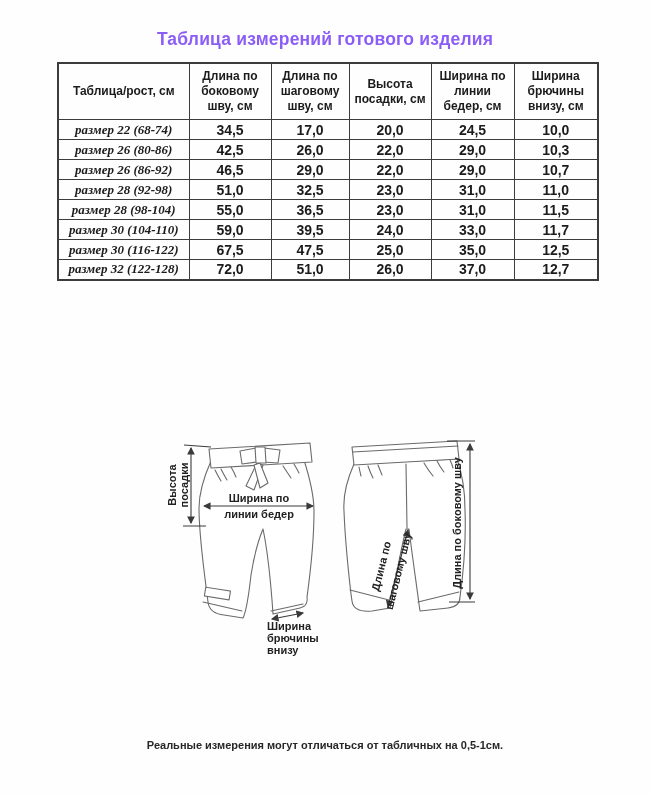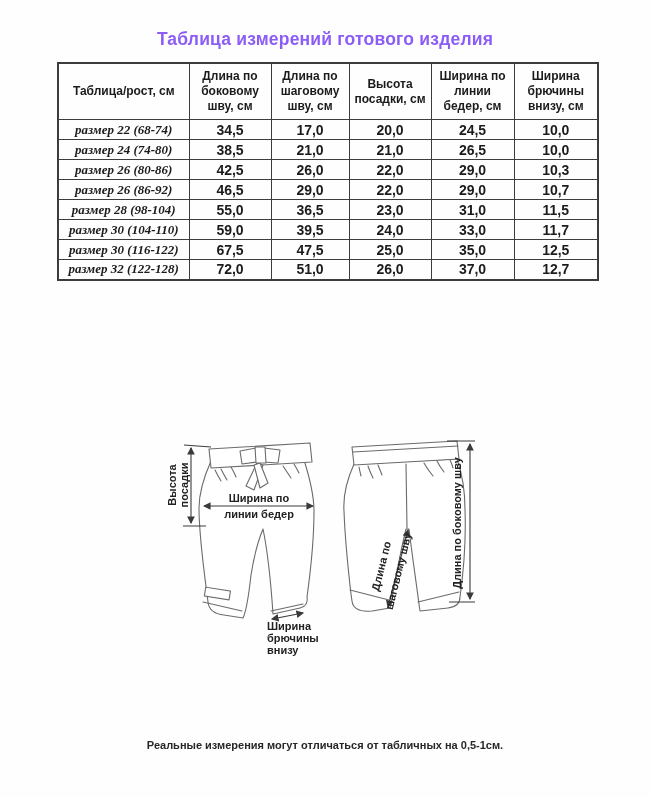--- a/index.html
+++ b/index.html
@@ -62,42 +62,42 @@
     <tbody>
       <tr>
         <th class="size-cell">размер 22 (68-74)</th>
         <td class="value-cell">34,5</td>
         <td class="value-cell">17,0</td>
         <td class="value-cell">20,0</td>
         <td class="value-cell">24,5</td>
         <td class="value-cell">10,0</td>
       </tr>
       <tr>
-        <th class="size-cell">размер 24 (74-80)</th>
-        <td class="value-cell">38,5</td>
-        <td class="value-cell">21,0</td>
-        <td class="value-cell">21,0</td>
-        <td class="value-cell">26,5</td>
-        <td class="value-cell">10,0</td>
-      </tr>
-      <tr>
         <th class="size-cell">размер 26 (80-86)</th>
         <td class="value-cell">42,5</td>
         <td class="value-cell">26,0</td>
         <td class="value-cell">22,0</td>
         <td class="value-cell">29,0</td>
         <td class="value-cell">10,3</td>
       </tr>
       <tr>
         <th class="size-cell">размер 26 (86-92)</th>
         <td class="value-cell">46,5</td>
         <td class="value-cell">29,0</td>
         <td class="value-cell">22,0</td>
         <td class="value-cell">29,0</td>
         <td class="value-cell">10,7</td>
+      </tr>
+      <tr>
+        <th class="size-cell">размер 28 (92-98)</th>
+        <td class="value-cell">51,0</td>
+        <td class="value-cell">32,5</td>
+        <td class="value-cell">23,0</td>
+        <td class="value-cell">31,0</td>
+        <td class="value-cell">11,0</td>
       </tr>
       <tr>
         <th class="size-cell">размер 28 (98-104)</th>
         <td class="value-cell">55,0</td>
         <td class="value-cell">36,5</td>
         <td class="value-cell">23,0</td>
         <td class="value-cell">31,0</td>
         <td class="value-cell">11,5</td>
       </tr>
       <tr>

